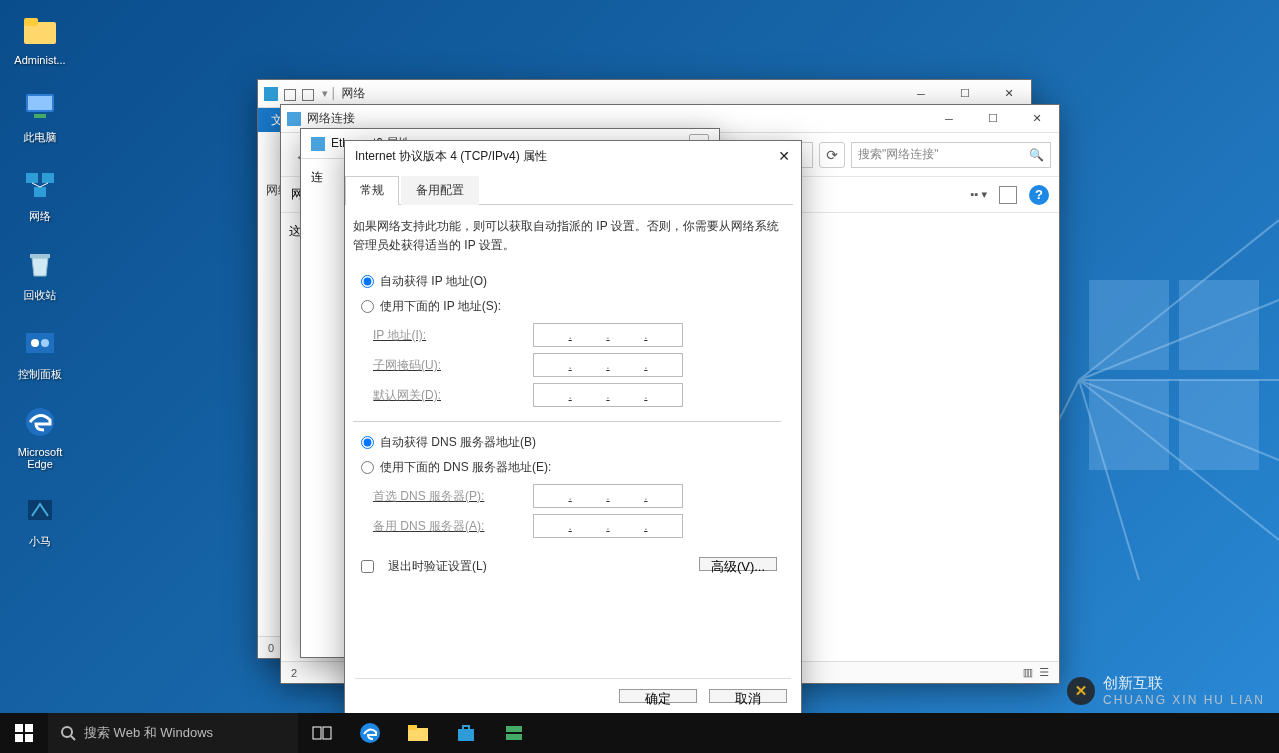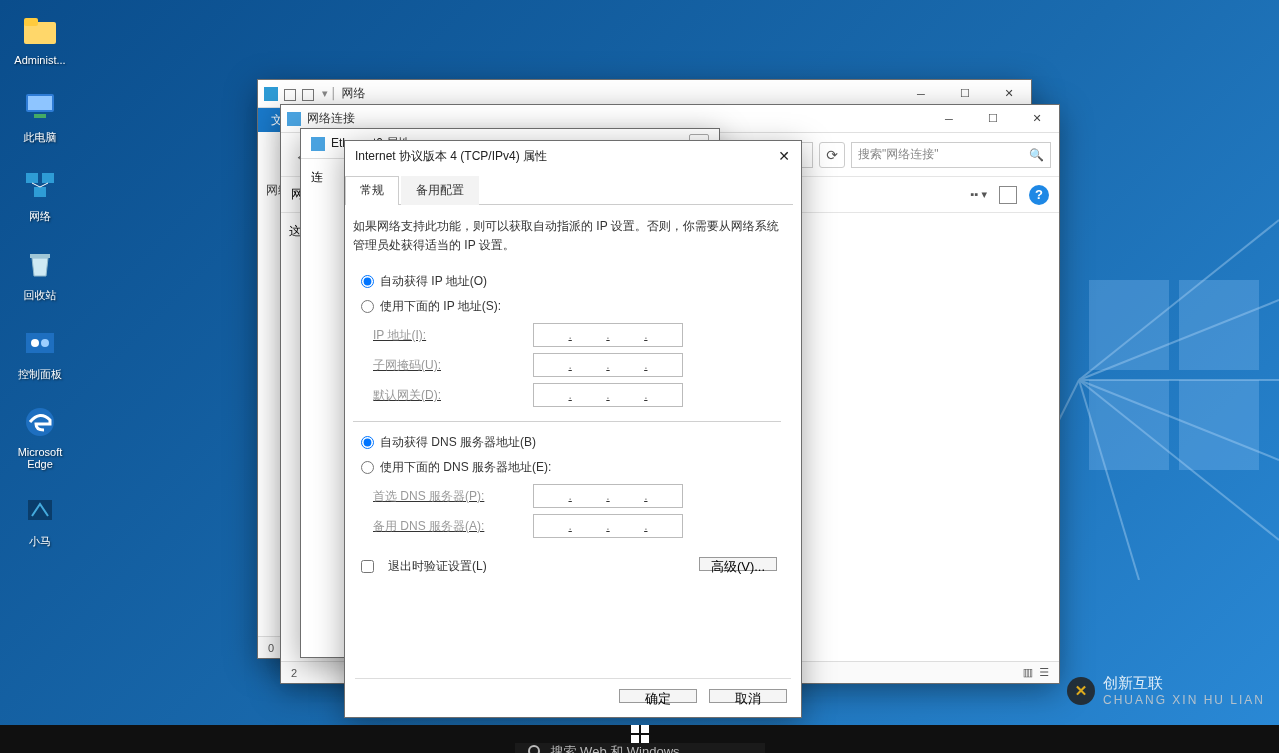--- a/index.html
+++ b/index.html
@@ -58,21 +58,21 @@
 .ip-row .ipbox span { color:#888; }
 
 .check-row { display:flex; align-items:center; margin:6px 0 0 8px;gap:8px; }
 .check-row input { margin-right:6px; }
 
 .dlg-footer { display:flex; justify-content:flex-end; gap:12px; padding:10px 14px 14px 14px; }
 .btn { min-width:78px; height:14px; border:1px solid #999; background:#f5f5f5; font-size:13px; cursor:pointer; }
 
 .advanced-row { display:flex; justify-content:space-between; align-items:center; margin-top:10px; padding-right:4px; }
 
-.taskbar { position:absolute; left:0; bottom:0; right:0; height:28px; background:#101010; display:flex; align-items:center;flex-direction:column; }
+.taskbar { position:absolute; left:0; bottom:0; right:0; height:40px; background:#101010; display:flex; align-items:center; }
 .tb-item { width:48px; height:40px; display:flex; align-items:center; justify-content:center; cursor:pointer; }
 .tb-search { width:250px; height:40px; display:flex; align-items:center; color:#bbb; font-size:13px; padding-left:12px; background:#1a1a1a; }
 .tb-search svg { margin-right:8px; }
 
 .watermark { position:absolute; right:14px; bottom:46px; display:flex; align-items:center; gap:8px; color:#fff; font-size:15px; opacity:.85; }
 .watermark .wm-logo { width:28px; height:28px; border-radius:50%; background:#222; display:flex; align-items:center; justify-content:center; color:#ffb300; font-weight:bold; font-size:15px; }
 .wm-sub { font-size:12px; letter-spacing:2px; color:#ccc; display:block; }
 
 .eth-x { width:20px; height:20px; border:1px solid #aaa; border-radius:2px; display:flex; align-items:center; justify-content:center; font-size:12px; color:#555; margin-left:auto; cursor:pointer; }
 

